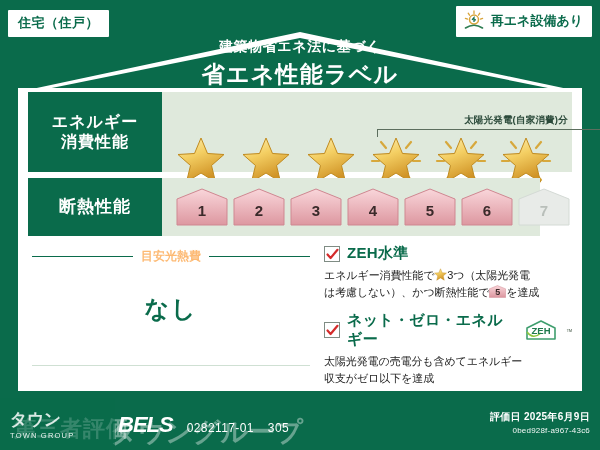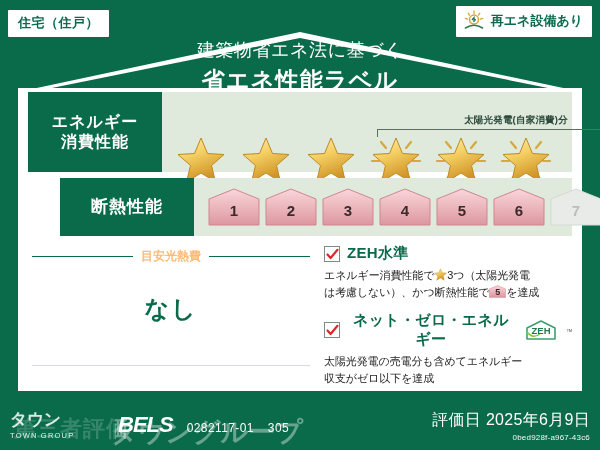--- a/index.html
+++ b/index.html
@@ -54,40 +54,40 @@
     border-radius: 1px;
     z-index: 6;
   }
   .sun-ico { width: 24px; height: 22px; display: block; }
 
   
   .title-wrap {
     position: absolute; left: 0; top: 38px; width: 600px;
     text-align: center; z-index: 5; color: #ffffff;
   }
-  .title-sub { font-size: 18px; font-weight: normal; letter-spacing: 0.6px; }
+  .title-sub { font-size: 14px; font-weight: bold; letter-spacing: 0.6px; }
   .title-main { font-size: 23px; font-weight: bold; letter-spacing: 1.2px; margin-top: 3px; }
 
   
   .panel {
     position: absolute; left: 28px; top: 92px;
     width: 544px; height: 292px;
     z-index: 5;
   }
 
   
   .row-energy {
     position: absolute; left: 0; top: 0; width: 544px; height: 80px;
     background: #dfe9dc;
     display: flex; align-items: center;
   }
   .row-ins {
     position: absolute; left: 0; top: 86px; width: 512px; height: 58px;
     background: #dfe9dc;
-    display: flex; align-items: center; margin-left: 32px;
+    display: flex; align-items: center;
   }
   .cat-label {
     width: 134px; height: 100%;
     background: #0a6b4b; color: #ffffff;
     display: flex; flex-direction: column;
     align-items: center; justify-content: center;
     font-weight: bold; font-size: 16px; line-height: 1.25;
     letter-spacing: 1px; flex: none;
   }
   .cat-label.one-line { font-size: 17px; }
@@ -144,21 +144,21 @@
   .cost-head .ln { flex: 1; height: 0; border-top: 1.4px solid #0a6b4b; }
   .cost-value {
     margin-top: 28px; text-align: center;
     font-size: 24px; font-weight: bold; color: #0a6b4b;
     letter-spacing: 2px;
   }
   .cost-rule { position: absolute; left: 4px; bottom: 18px; width: 278px; height: 0; border-top: 1px solid #cfe0d3; }
 
   
   .chk-block { margin-bottom: 10px; }
-  .chk-head { display: flex; align-items: center; gap: 7px; text-align: center; }
+  .chk-head { display: flex; align-items: center; gap: 7px; }
   .chk-box {
     width: 16px; height: 16px; flex: none;
     border: 1.4px solid #7f8c84; background: #fff;
     position: relative;
   }
   .chk-box svg { position: absolute; left: 1px; top: 1px; width: 13px; height: 13px; }
   .chk-title { font-size: 15px; font-weight: bold; color: #0a6b4b; letter-spacing: 0.3px; }
   .chk-desc {
     margin-top: 4px; font-size: 11px; color: #1d1d1d;
     line-height: 1.55; letter-spacing: -0.1px;
@@ -178,21 +178,21 @@
   .zeh-tm { font-size: 5px; color: #5c6e5e; vertical-align: 2px; letter-spacing: -0.3px; }
 
   
   .footer {
     position: absolute; left: 0; bottom: 0; width: 600px; height: 52px;
     z-index: 4; color: #ffffff;
   }
   .footer-right {
     position: absolute; right: 10px; top: 12px; text-align: right;
   }
-  .f-date { font-size: 16px; font-weight: normal; letter-spacing: 0.3px; }
+  .f-date { font-size: 10px; font-weight: bold; letter-spacing: 0.3px; }
   .f-uuid { font-size: 8px; margin-top: 2px; letter-spacing: 0.2px; opacity: 0.95; }
   .footer-left {
     position: absolute; left: 118px; top: 14px;
     display: flex; align-items: baseline; gap: 14px;
   }
   .bels-logo {
     font-size: 22px; font-weight: bold; font-style: italic;
     color: #ffffff; letter-spacing: -1px;
   }
   .f-num { font-size: 12px; letter-spacing: 0.4px; }

